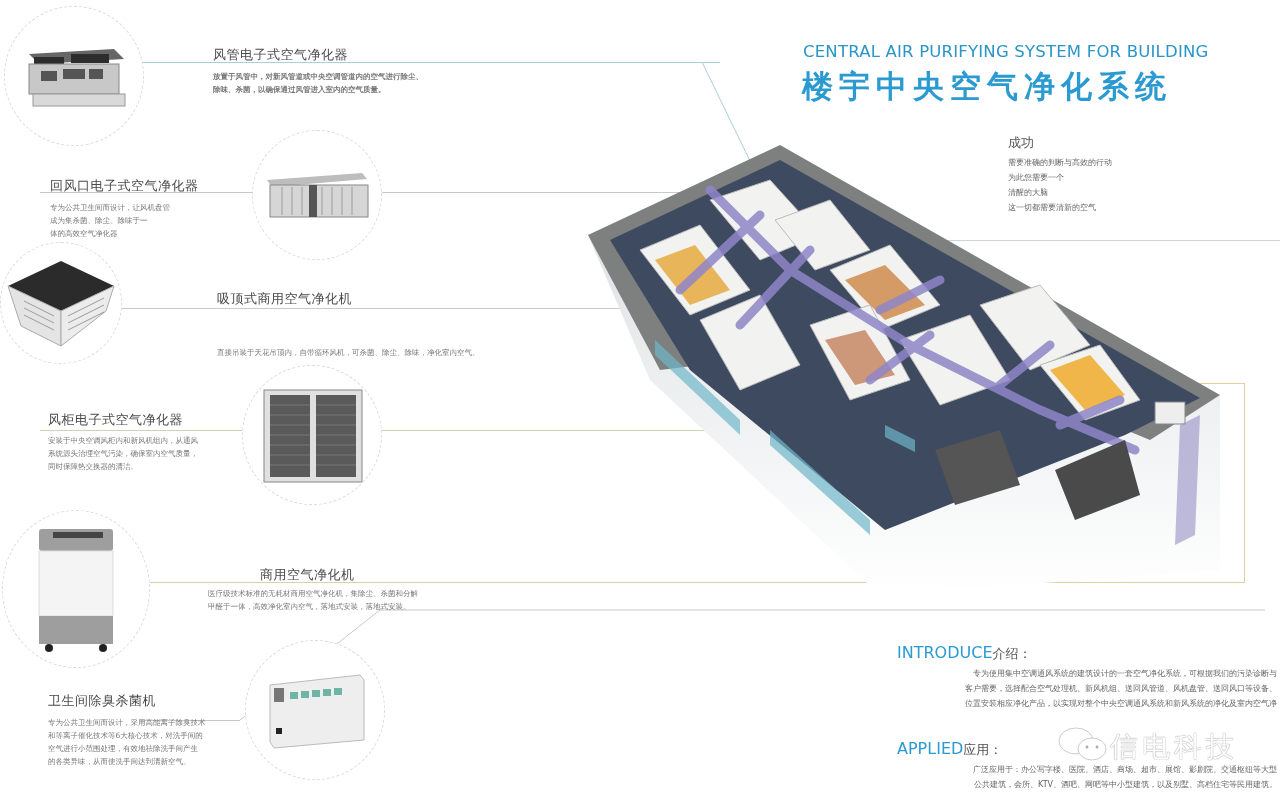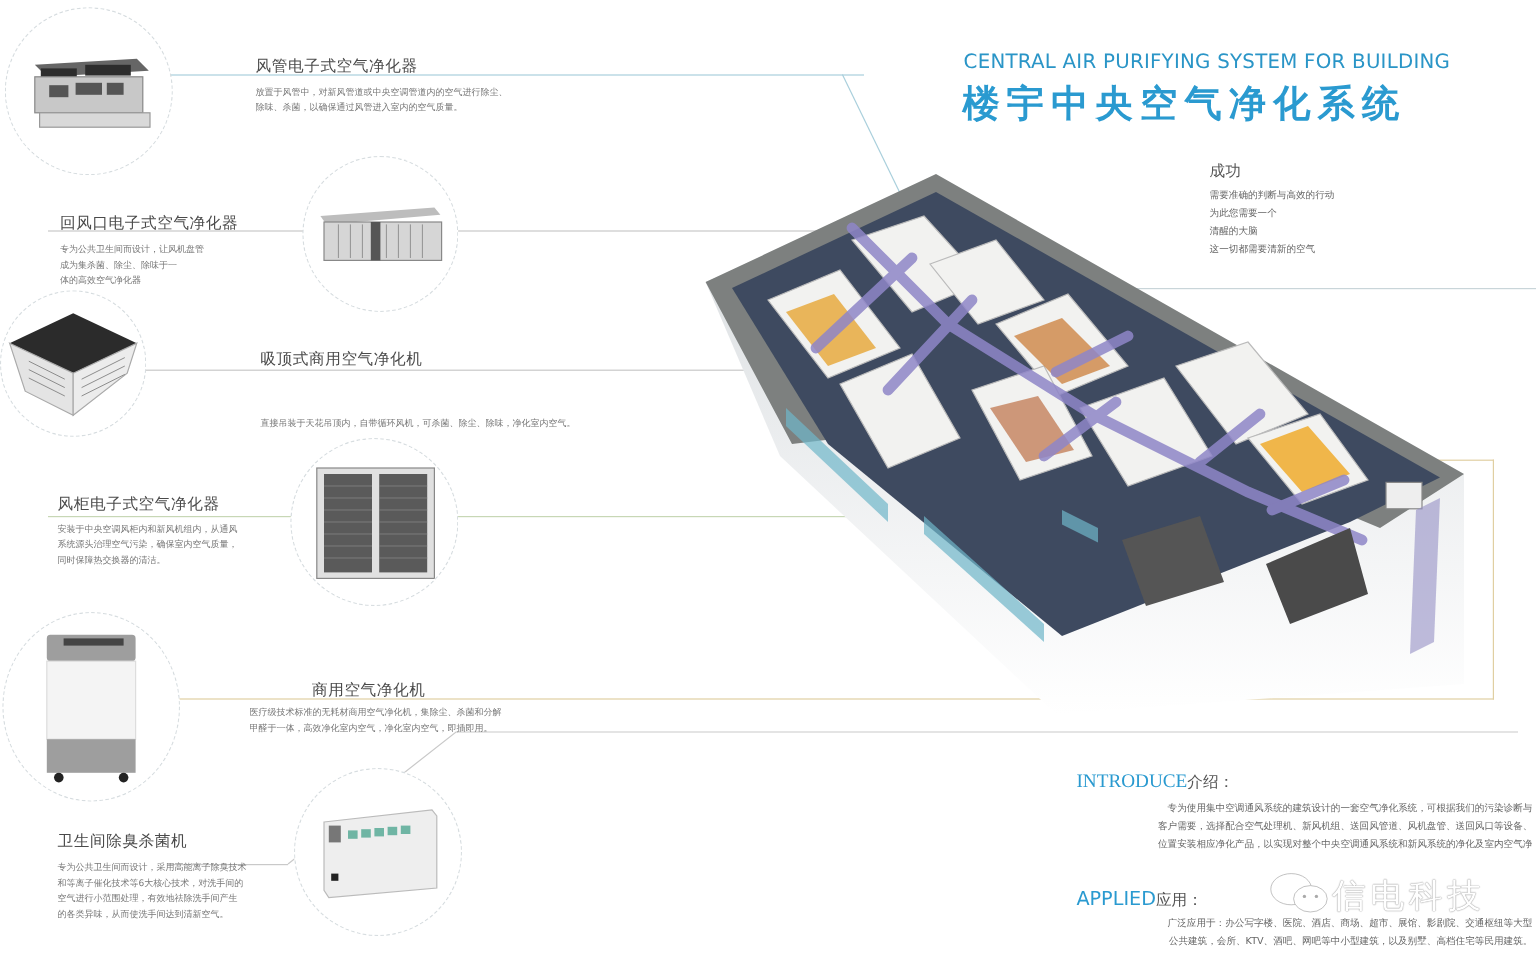--- a/index.html
+++ b/index.html
@@ -149,21 +149,21 @@
         <rect x="41" y="21" width="8" height="7"></rect>
         <rect x="52" y="20" width="8" height="7"></rect>
         <rect x="63" y="19" width="8" height="7"></rect>
         <rect x="74" y="18" width="8" height="7"></rect>
     </g>
     <rect x="16" y="58" width="6" height="6" fill="#222"></rect>
   </svg>
 </div>
 
 <div class="prod-title" style="left:213px; top:46px;">风管电子式空气净化器</div>
-<div class="prod-desc" style="left:213px; top:70px;">
+<div class="prod-desc" style="left:213px; top:70px;font-weight:bold;">
   <div>放置于风管中，对新风管道或中央空调管道内的空气进行除尘、</div>
   <div>除味、杀菌，以确保通过风管进入室内的空气质量。</div>
 </div>
 
 <div class="prod-title" style="left:50px; top:177px;">回风口电子式空气净化器</div>
 <div class="prod-desc" style="left:50px; top:201px;">
   <div>专为公共卫生间而设计，让风机盘管</div>
   <div>成为集杀菌、除尘、除味于一</div>
   <div>体的高效空气净化器</div>
 </div>
@@ -176,21 +176,21 @@
 <div class="prod-title" style="left:48px; top:411px;">风柜电子式空气净化器</div>
 <div class="prod-desc" style="left:48px; top:434px;">
   <div>安装于中央空调风柜内和新风机组内，从通风</div>
   <div>系统源头治理空气污染，确保室内空气质量，</div>
   <div>同时保障热交换器的清洁。</div>
 </div>
 
 <div class="prod-title" style="left:224px; top:566px;margin-left:36px;">商用空气净化机</div>
 <div class="prod-desc" style="left:208px; top:587px;">
   <div>医疗级技术标准的无耗材商用空气净化机，集除尘、杀菌和分解</div>
-  <div>甲醛于一体，高效净化室内空气，净化室内空气，即插即用。</div>
+  <div>甲醛于一体，高效净化室内空气，落地式安装，落地式安装。</div>
 </div>
 
 <div class="prod-title" style="left:48px; top:692px;">卫生间除臭杀菌机</div>
 <div class="prod-desc" style="left:48px; top:716px;">
   <div>专为公共卫生间而设计，采用高能离子除臭技术</div>
   <div>和等离子催化技术等6大核心技术，对洗手间的</div>
   <div>空气进行小范围处理，有效地祛除洗手间产生</div>
   <div>的各类异味，从而使洗手间达到清新空气。</div>
 </div>
 
@@ -250,21 +250,21 @@
 
   <polygon points="600,285 620,275 615,395 595,405" fill="#9590c4" opacity="0.6"></polygon>
 </svg>
 
 <div class="success-title">成功</div>
 <div class="success-line" style="top:157px;">需要准确的判断与高效的行动</div>
 <div class="success-line" style="top:172px;">为此您需要一个</div>
 <div class="success-line" style="top:187px;">清醒的大脑</div>
 <div class="success-line" style="top:202px;">这一切都需要清新的空气</div>
 
-<div class="abs" style="left:897px; top:643px; white-space:nowrap;font-family:Liberation Serif, serif;">
+<div class="abs" style="left:897px; top:643px; white-space:nowrap;">
   <span class="section-en">INTRODUCE</span><span class="section-cn">介绍：</span>
 </div>
 <div class="body-text" style="left:897px; top:666px; width:380px;">
   <div>专为使用集中空调通风系统的建筑设计的一套空气净化系统，可根据我们的污染诊断与</div>
   <div>客户需要，选择配合空气处理机、新风机组、送回风管道、风机盘管、送回风口等设备、</div>
   <div>位置安装相应净化产品，以实现对整个中央空调通风系统和新风系统的净化及室内空气净</div>
 </div>
 
 <div class="abs" style="left:897px; top:739px; white-space:nowrap;">
   <span class="section-en">APPLIED</span><span class="section-cn">应用：</span>

